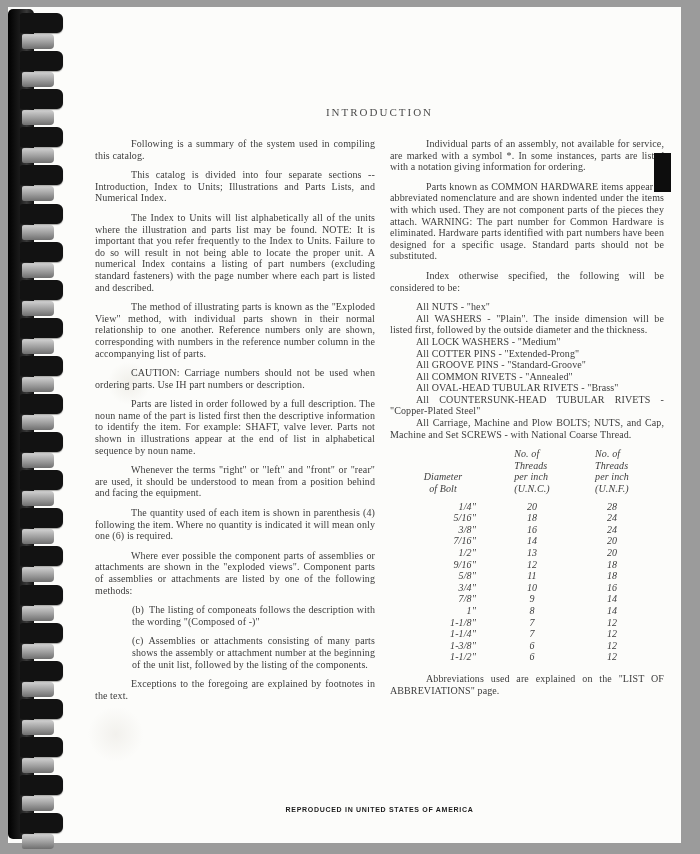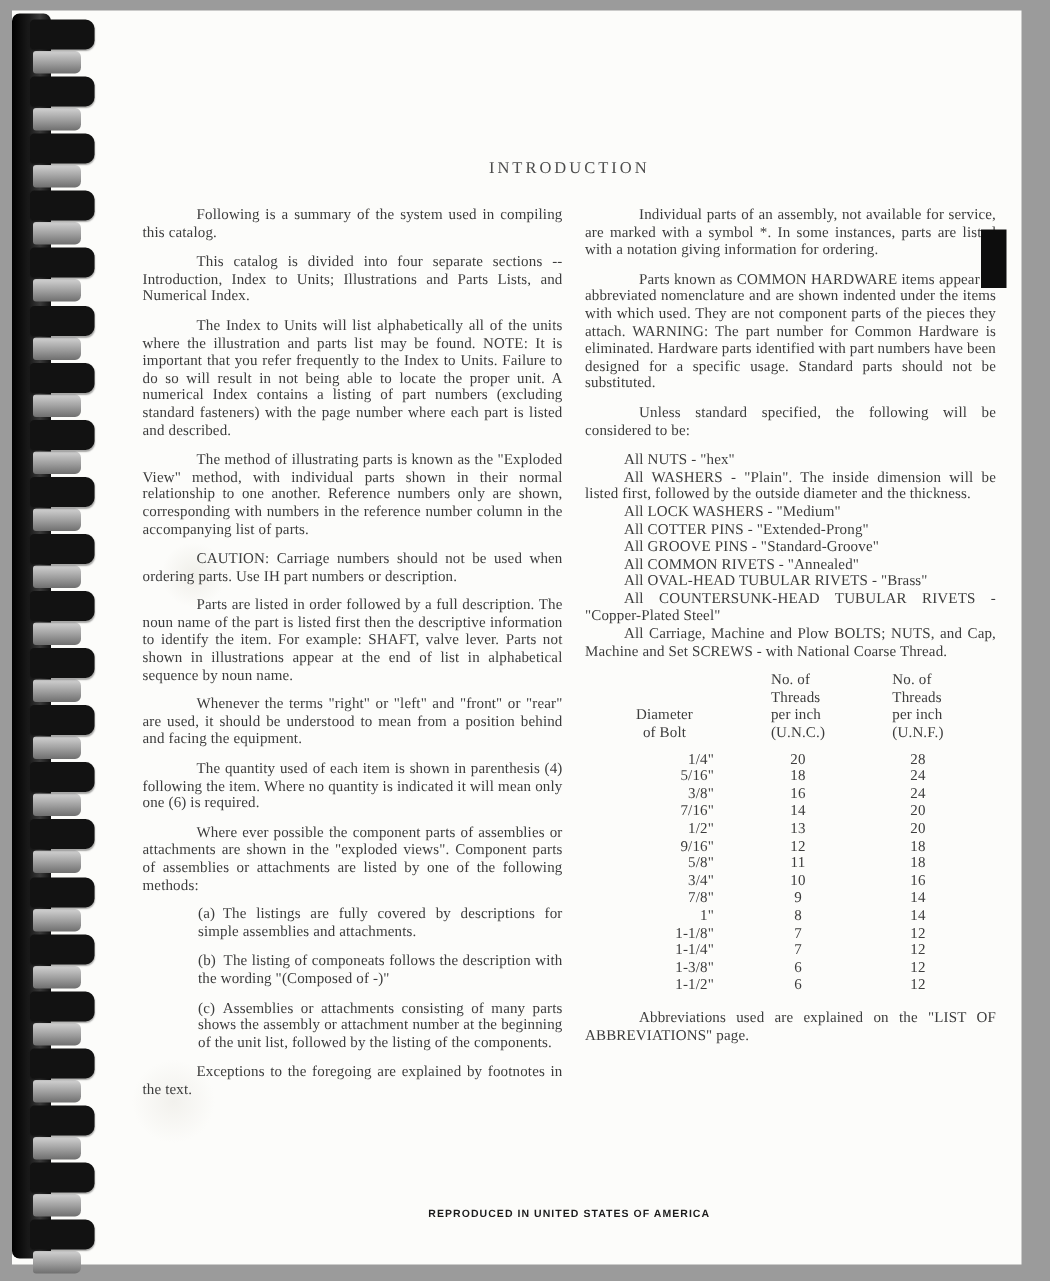--- a/index.html
+++ b/index.html
@@ -22,21 +22,21 @@
   .col{position:absolute;top:131px;color:#3c3c3c;font-size:10px;line-height:11.6px;letter-spacing:.1px;}
   .col-left{left:87px;width:280px;}
   .col-right{left:382px;width:274px;}
   .col p{margin:0 0 8px 0;text-align:justify;text-indent:36px;}
   .col p.abc-p{margin-left:37px;text-indent:0;margin-bottom:8px;}
   .col p.spec-p{text-indent:26px;margin:0;}
   .spec-list{margin-bottom:8px;}
   .ttable{margin:2px 0 10px 14px;}
   .trow,.thead{display:flex;}
   .thead{align-items:flex-end;margin-bottom:6px;}
-  .tcell{line-height:11.6px;}
+  .tcell{line-height:11.6px;font-style:italic;}
   .tc1{width:88px;text-align:right;padding-right:16px;box-sizing:border-box;}
   .tc2,.tc3{width:80px;display:flex;justify-content:center;text-align:center;}
   .thead .tc1{text-align:center;padding-right:10px;white-space:pre-line;}
   .thead .tc2 span,.thead .tc3 span{display:inline-block;text-align:left;white-space:pre-line;}
   .footer{
     position:absolute;left:84px;top:799px;width:575px;text-align:center;
     font-family:"Liberation Sans","DejaVu Sans",sans-serif;
     font-weight:bold;font-size:7px;letter-spacing:.7px;color:#1c1c1c;
   }
   .tab-mark{position:absolute;left:646px;top:146px;width:17px;height:39px;background:#0d0d0d;}
@@ -64,29 +64,28 @@
   <div class="col col-left">
       <p class="body-p">Following is a summary of the system used in compiling this catalog.</p>
       <p class="body-p">This catalog is divided into four separate sections -- Introduction, Index to Units; Illustrations and Parts Lists, and Numerical Index.</p>
       <p class="body-p">The Index to Units will list alphabetically all of the units where the illustration and parts list may be found.  NOTE:  It is important that you refer frequently to the Index to Units.  Failure to do so will result in not being able to locate the proper unit.  A numerical Index contains a listing of part numbers (excluding standard fasteners) with the page number where each part is listed and described.</p>
       <p class="body-p">The method of illustrating parts is known as the "Exploded View" method, with individual parts shown in their normal relationship to one another.  Reference numbers only are shown, corresponding with numbers in the reference number column in the accompanying list of parts.</p>
       <p class="body-p">CAUTION:  Carriage numbers should not be used when ordering parts. Use IH part numbers or description.</p>
       <p class="body-p">Parts are listed in order followed by a full description.  The noun name of the part is listed first then the descriptive information to identify the item.  For example:  SHAFT, valve lever. Parts not shown in illustrations appear at the end of list in alphabetical sequence by noun name.</p>
       <p class="body-p">Whenever the terms "right" or "left" and "front" or "rear" are used, it should be understood to mean from a position behind and facing the equipment.</p>
       <p class="body-p">The quantity used of each item is shown in parenthesis (4) following the item.  Where no quantity is indicated it will mean only one (6) is required.</p>
       <p class="body-p">Where ever possible the component parts of assemblies or attachments are shown in the "exploded views". Component parts of assemblies or attachments are listed by one of the following methods:</p>
-      <p class="abc-p">(a) The listings are fully covered by descriptions for simple assemblies and attachments.</p>
       <p class="abc-p">(b) The listing of componeats follows the description with the wording "(Composed of -)"</p>
       <p class="abc-p">(c) Assemblies or attachments consisting of many parts shows the assembly or attachment number at the beginning of the unit list, followed by the listing of the components.</p>
       <p class="body-p">Exceptions to the foregoing are explained by footnotes in the text.</p>
     </div>
   <div class="col col-right">
       <p class="body-p">Individual parts of an assembly, not available for service, are marked with a symbol *.  In some instances, parts are listed with a notation giving information for ordering.</p>
       <p class="body-p">Parts known as COMMON HARDWARE items appear in abbreviated nomenclature and are shown indented under the items with which used.  They are not component parts of the pieces they attach. WARNING:  The part number for Common Hardware is eliminated.  Hardware parts identified with part numbers have been designed for a specific usage.  Standard parts should not be substituted.</p>
-      <p class="body-p">Unless standard specified, the following will be considered to be:</p>
+      <p class="body-p">Index otherwise specified, the following will be considered to be:</p>
       <div class="spec-list">
         <p class="spec-p">All NUTS - "hex"</p>
         <p class="spec-p">All WASHERS - "Plain".  The inside dimension will be listed first, followed by the outside diameter and the thickness.</p>
         <p class="spec-p">All LOCK WASHERS - "Medium"</p>
         <p class="spec-p">All COTTER PINS - "Extended-Prong"</p>
         <p class="spec-p">All GROOVE PINS - "Standard-Groove"</p>
         <p class="spec-p">All COMMON RIVETS - "Annealed"</p>
         <p class="spec-p">All OVAL-HEAD TUBULAR RIVETS - "Brass"</p>
         <p class="spec-p">All COUNTERSUNK-HEAD TUBULAR RIVETS - "Copper-Plated Steel"</p>
         <p class="spec-p">All Carriage, Machine and Plow BOLTS; NUTS, and Cap, Machine and Set SCREWS - with National Coarse Thread.</p>

